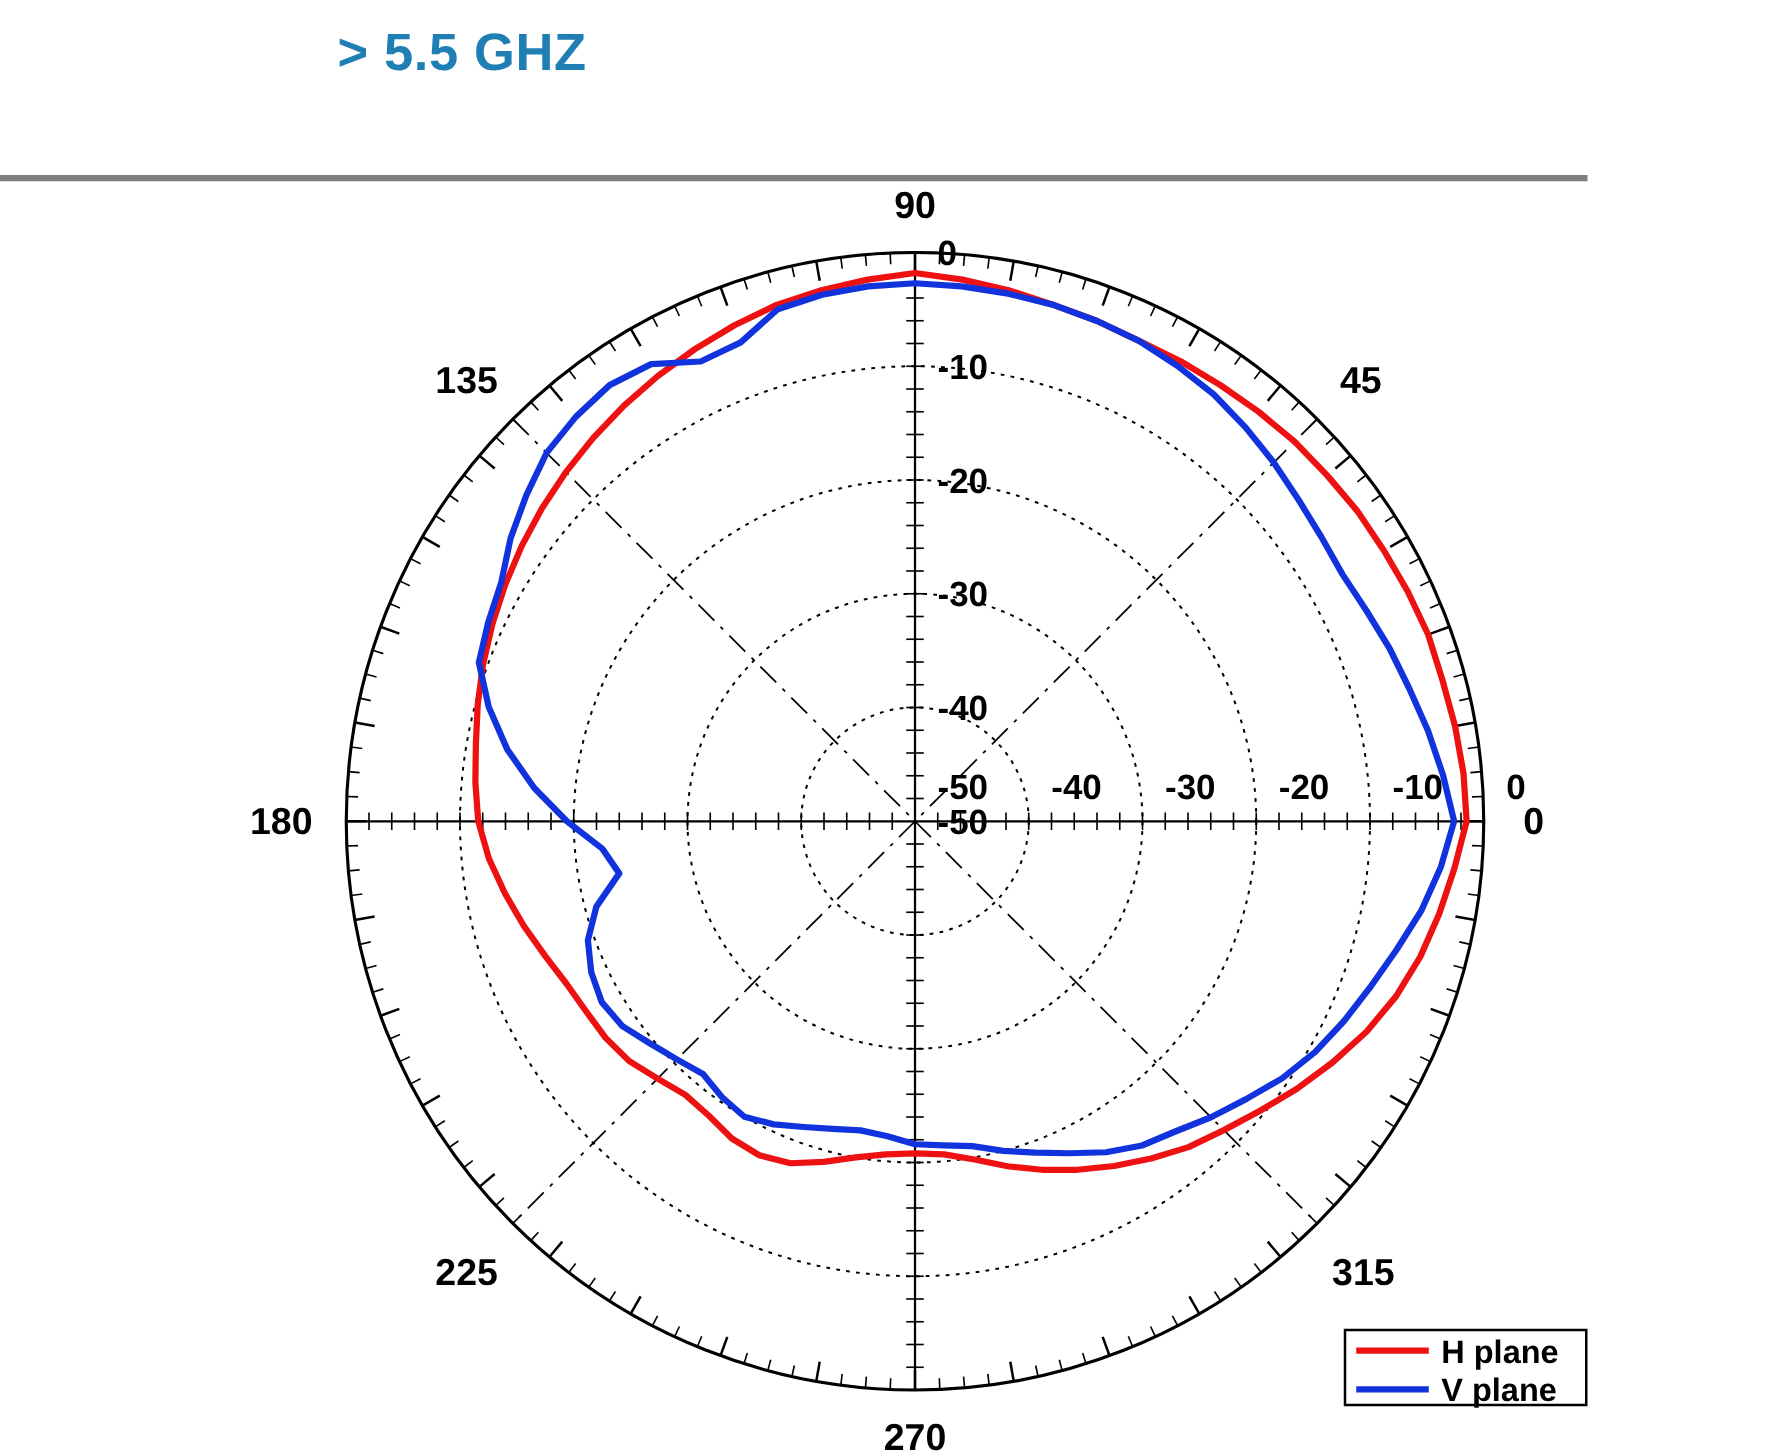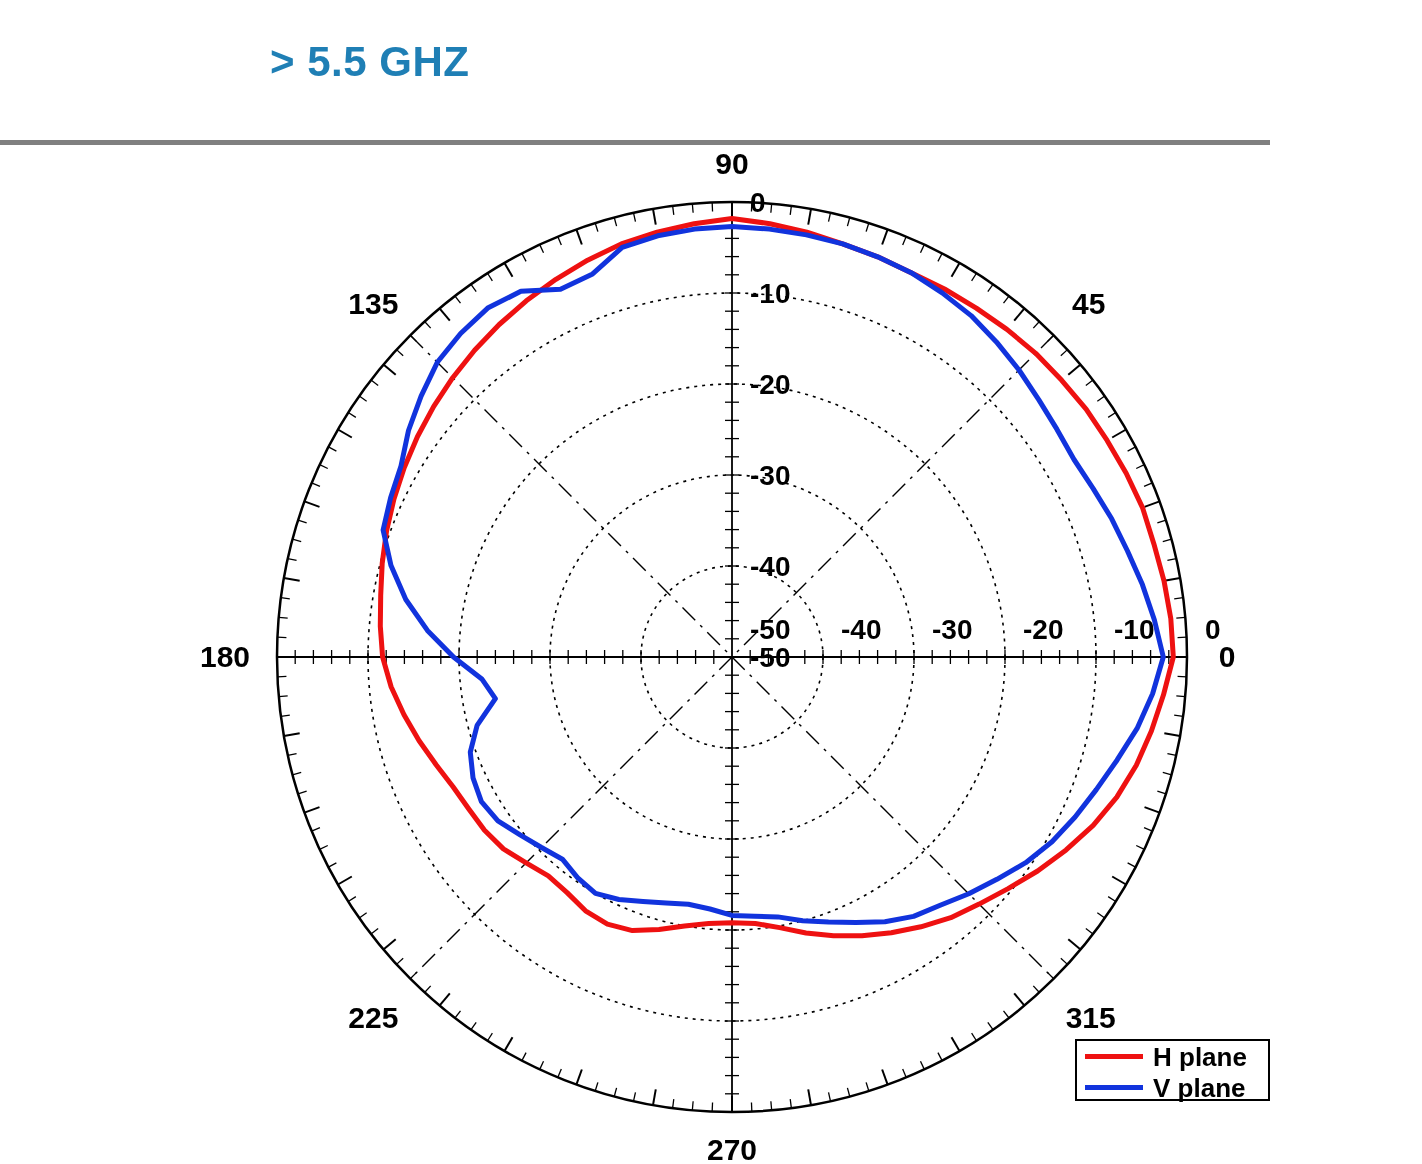--- a/index.html
+++ b/index.html
@@ -10,21 +10,20 @@
     overflow:hidden;
     position:relative;
   }
   #title{
     position:absolute;
     left:270px; top:18px;
     font-size:42px;
     font-weight:bold;
     color:#1f7fb5;
     letter-spacing:0.5px;
-    margin-top:20px;
   }
   #divider{
     position:absolute;
     left:0; top:140px;
     width:1270px; height:5px;
     background:#808080;
   }
   #plot-area{
     position:absolute;
     left:0; top:150px;
@@ -38,21 +37,21 @@
     fill:#000;
   }
   .ring-label{
     font-family:"Liberation Sans", sans-serif;
     font-size:28px;
     font-weight:bold;
     fill:#000;
   }
   #legend{
     position:absolute;
-    left:1075px; top:1039px;
+    left:1075px; top:1063px;
     width:195px; height:62px;
     border:2px solid #000;
     background:#fff;
     box-sizing:border-box;
   }
   .legend-row{
     display:flex;
     align-items:center;
     height:31px;
     padding-left:8px;

